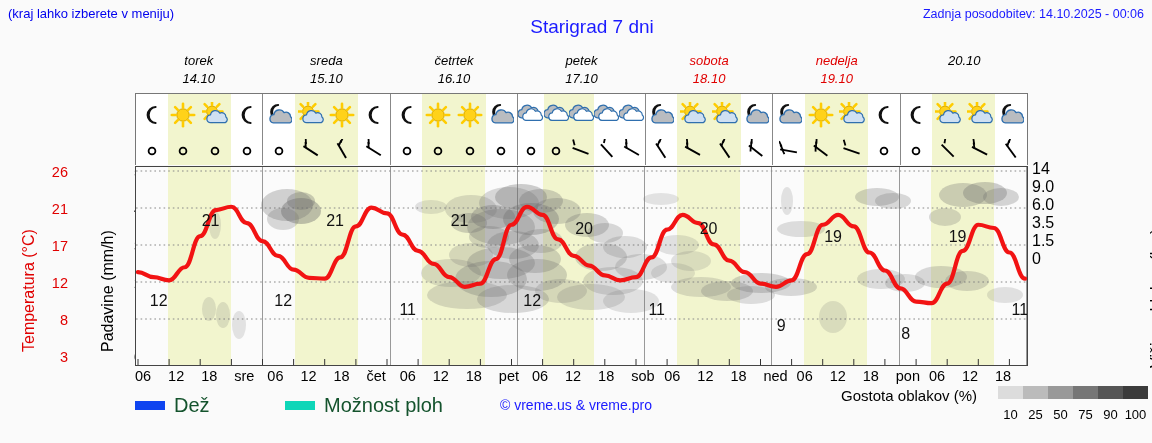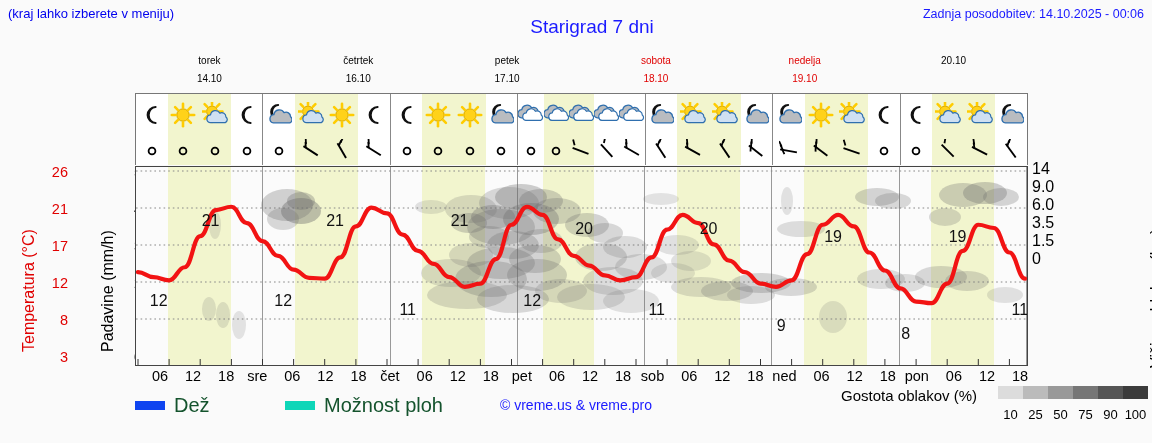--- a/index.html
+++ b/index.html
@@ -25,22 +25,22 @@
     right:8px;top:7px;
     font-size:12.5px;color:#1a1aff;white-space:nowrap;
   }
 
   
   #day-header{
     left:135px;top:52px;width:893px;height:40px;
     display:flex;
   }
   .day-head{
-    flex:1 1 0;text-align:center;font-size:10px;color:#000;
-    line-height:18px;box-sizing:border-box;
+    flex:1 1 0;text-align:center;font-size:13px;color:#000;
+    line-height:18px;box-sizing:border-box;font-style:italic;
   }
   .day-head.weekend{color:#e00000;}
   .day-head .dname{display:block;}
   .day-head .ddate{display:block;}
 
   
   #icon-band{
     left:135px;top:93px;width:893px;height:72px;
     border:1px solid #777;border-bottom:none;
     box-sizing:border-box;background:#fff;
@@ -107,21 +107,21 @@
   #plot-bands{position:absolute;left:0;top:0;width:100%;height:100%;display:flex;}
   #plot-bands .day-col{border-right:1px solid #999;}
   #plot svg{position:absolute;left:0;top:0;}
 
   
   #xlabels{
     left:135px;top:366px;width:893px;height:22px;
     display:flex;
   }
   #xlabels .xl{
-    flex:1 1 0;text-align:right;font-size:14.5px;color:#000;
+    flex:1 1 0;text-align:left;font-size:14.5px;color:#000;
     line-height:20px;
   }
 
   
   #legend{
     left:135px;top:388px;width:1010px;height:34px;
     display:flex;align-items:center;
   }
   .lg-swatch{width:30px;height:9px;margin-right:9px;}
   .lg-item{display:flex;align-items:center;font-size:20px;color:#14532d;}
@@ -143,20 +143,24 @@
 <body>
 
 <div class="abs" id="subtitle-note">(kraj lahko izberete v meniju)</div>
 <div class="abs" id="page-title">Starigrad 7 dni</div>
 <div class="abs" id="last-update">Zadnja posodobitev: 14.10.2025 - 00:06</div>
 
 <div class="abs" id="day-header">
     <div class="day-head">
       <span class="dname">torek</span>
       <span class="ddate">14.10</span>
+    </div>
+    <div class="day-head">
+      <span class="dname">sreda</span>
+      <span class="ddate">15.10</span>
     </div>
     <div class="day-head">
       <span class="dname">četrtek</span>
       <span class="ddate">16.10</span>
     </div>
     <div class="day-head">
       <span class="dname">petek</span>
       <span class="ddate">17.10</span>
     </div>
     <div class="day-head weekend">

